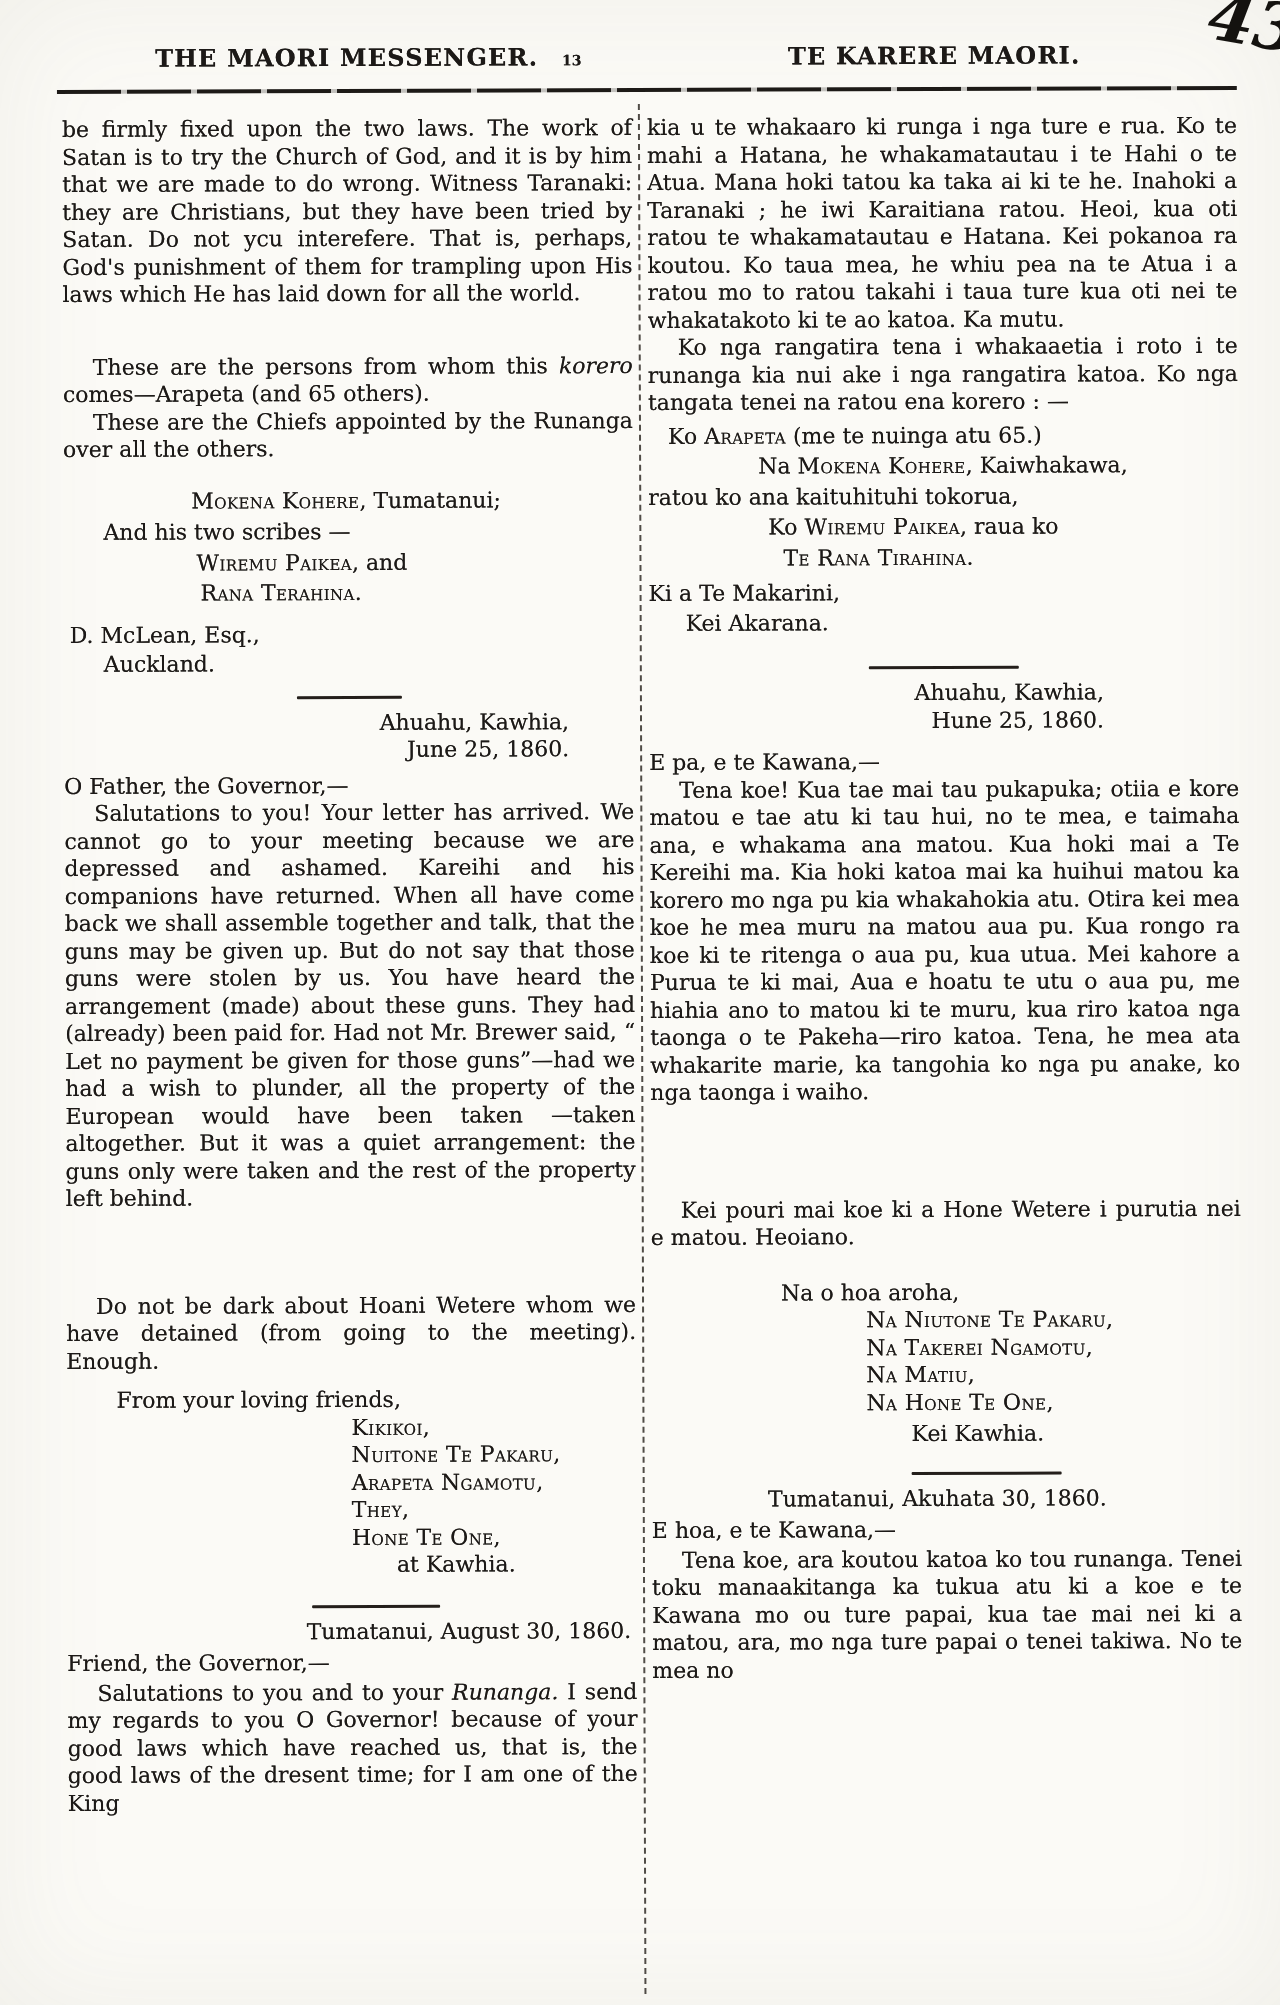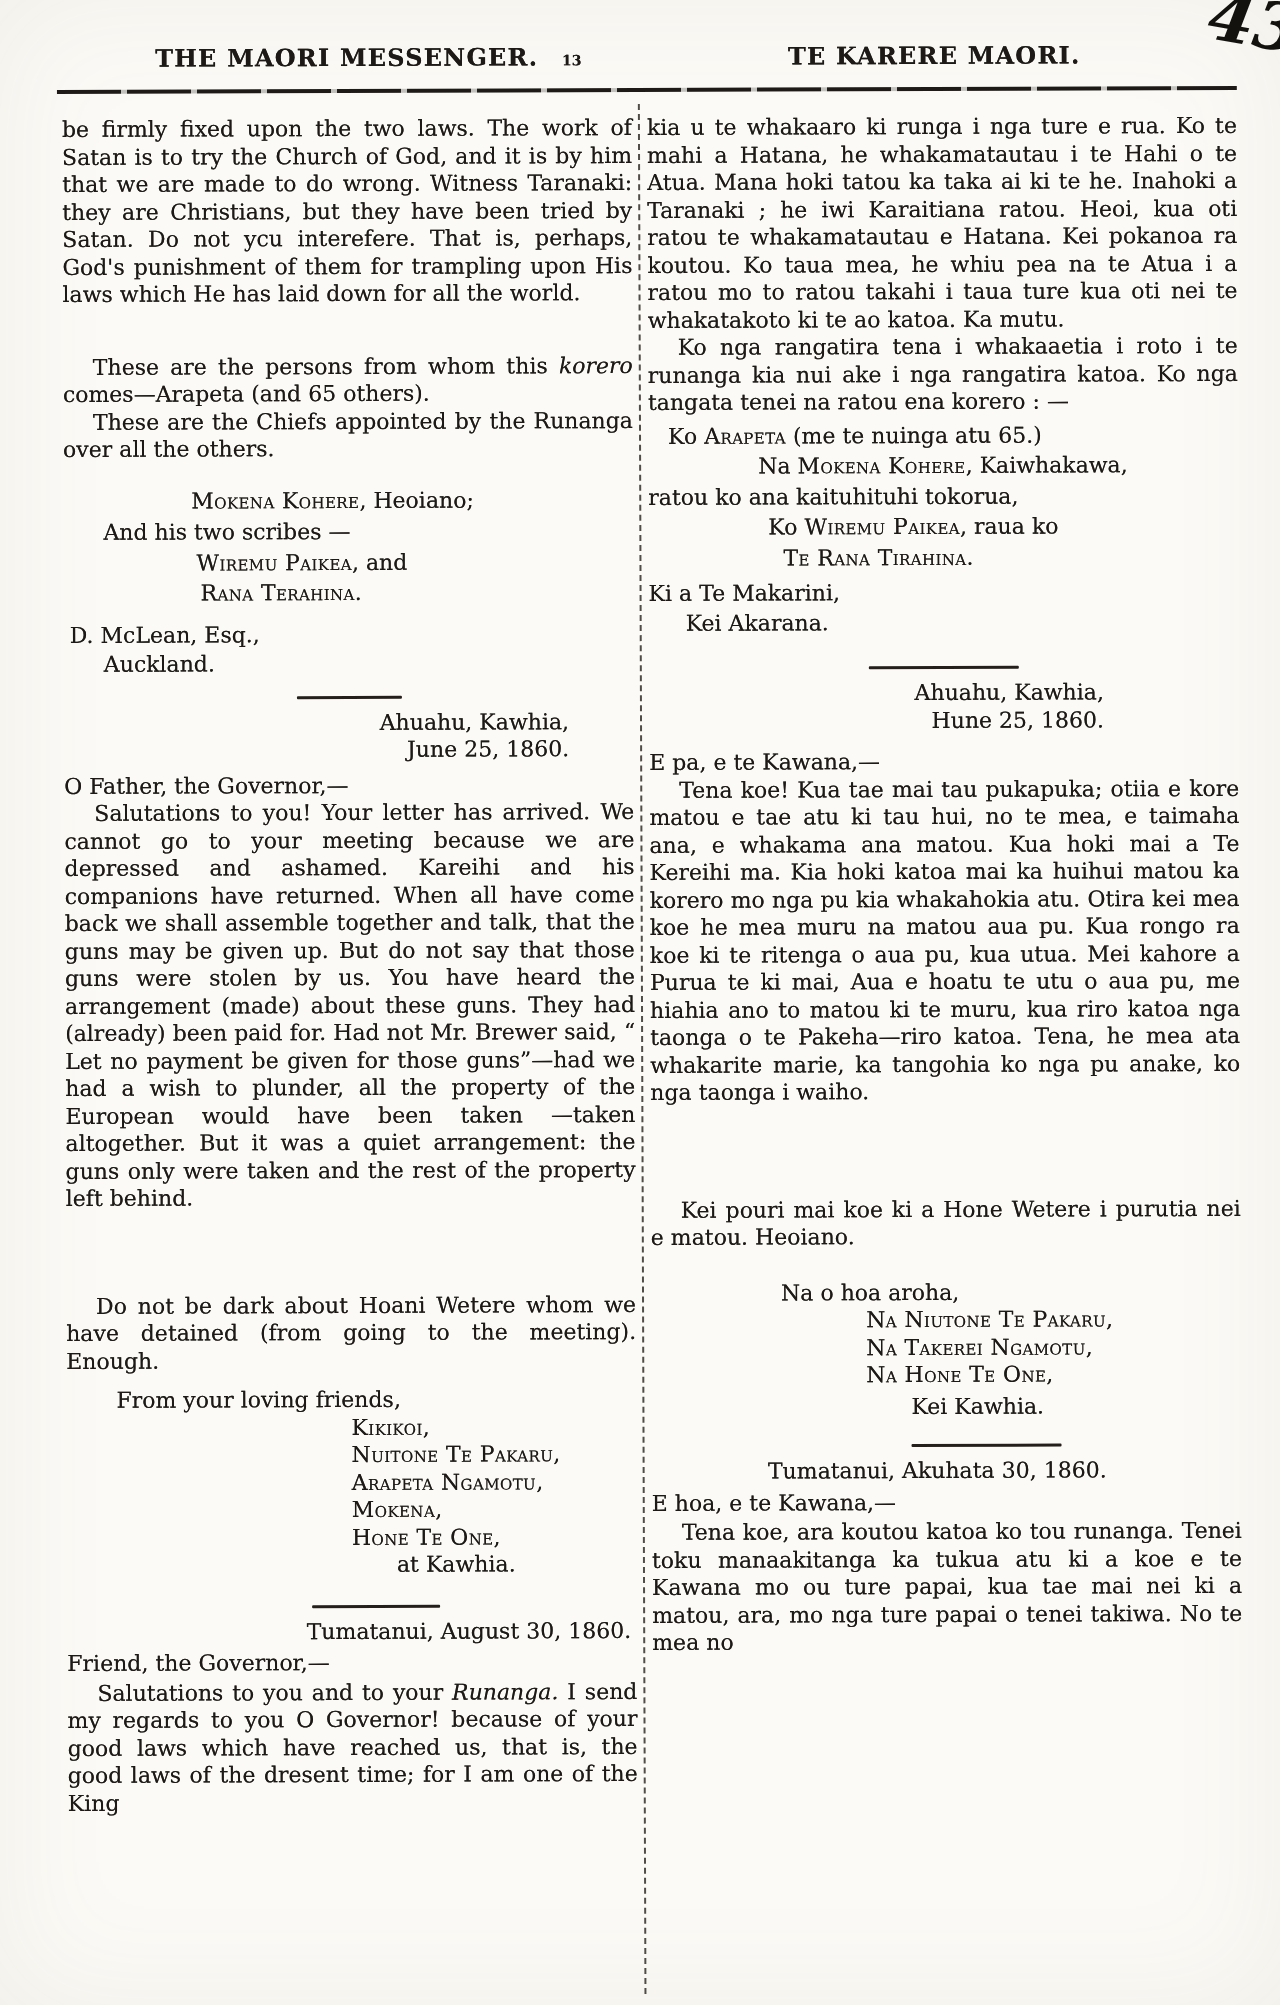--- a/index.html
+++ b/index.html
@@ -74,42 +74,42 @@
       <div class="separator"></div>
 
       <div class="col col-left">
 
         <p class="jpara">be firmly fixed upon the two laws. The work of Satan is to try the Church of God, and it is by him that we are made to do wrong. Witness Taranaki: they are Christians, but they have been tried by Satan. Do not ycu interefere. That is, perhaps, God's punishment of them for trampling upon His laws which He has laid down for all the world.</p>
 
         <p class="jpara ind" style="margin-top:45px"><span>These are the persons from whom this </span><i>korero</i><span> comes—Arapeta (and 65 others).</span></p>
 
         <p class="jpara ind">These are the Chiefs appointed by the Runanga over all the others.</p>
 
-        <div class="sigline" style="margin-top:24px;margin-left:128px"><span class="sc">Mokena Kohere</span><span>, Heoiano;</span></div>
+        <div class="sigline" style="margin-top:24px;margin-left:128px"><span class="sc">Mokena Kohere</span><span>, Tumatanui;</span></div>
         <div class="sigline" style="margin-top:4px;margin-left:40px">And his two scribes —</div>
         <div class="sigline" style="margin-top:3px;margin-left:133px"><span class="sc">Wiremu Paikea</span><span>, and</span></div>
         <div class="sigline sc" style="margin-top:3px;margin-left:137px">Rana Terahina.</div>
 
         <div class="sigline" style="margin-top:14px;margin-left:6px">D. McLean, Esq.,</div>
         <div class="sigline" style="margin-top:2px;margin-left:40px">Auckland.</div>
 
         <div class="divider div-left1"></div>
 
         <div class="dateline pr65">Ahuahu, Kawhia,</div>
         <div class="dateline pr65">June 25, 1860.</div>
 
         <p style="margin-top:8px">O Father, the Governor,—</p>
         <p class="jpara ind">Salutations to you!  Your letter has arrived.  We cannot go to your meeting because we are depressed and ashamed.  Kareihi and his companions have returned.  When all have come back we shall assemble together and talk, that the guns may be given up.  But do not say that those guns were stolen by us.  You have heard the arrangement (made) about these guns.  They had (already) been paid for.  Had not Mr. Brewer said, “ Let no payment be given for those guns”—had we had a wish to plunder, all the property of the European would have been taken —taken altogether. But it was a quiet arrangement: the guns only were taken and the rest of the property left behind.</p>
         <p class="jpara ind" style="margin-top:80px">Do not be dark about Hoani Wetere whom we have detained (from going to the meeting).  Enough.</p>
 
         <div class="sigline" style="margin-top:12px;margin-left:50px">From your loving friends,</div>
         <div class="sigline sc" style="margin-left:285px">Kikikoi,</div>
         <div class="sigline sc" style="margin-left:285px">Nuitone Te Pakaru,</div>
         <div class="sigline sc" style="margin-left:285px">Arapeta Ngamotu,</div>
-        <div class="sigline sc" style="margin-left:285px">Mokena,</div>
+        <div class="sigline sc" style="margin-left:285px">They,</div>
         <div class="sigline sc" style="margin-left:285px">Hone Te One,</div>
         <div class="sigline" style="margin-left:330px">at Kawhia.</div>
 
         <div class="divider div-left2"></div>
 
         <div class="dateline pr6">Tumatanui, August 30, 1860.</div>
         <p style="margin-top:4px">Friend, the Governor,—</p>
         <p class="jpara ind" style="margin-top:2px"><span>Salutations to you and to your </span><i>Runanga.</i><span> I send my regards to you O Governor! because of your good laws which have reached us, that is, the good laws of the dresent time; for I am one of the King</span></p>
       </div>
 
@@ -132,20 +132,21 @@
         <div class="dateline pr135">Ahuahu, Kawhia,</div>
         <div class="dateline pr135">Hune 25, 1860.</div>
 
         <p style="margin-top:14px">E pa, e te Kawana,—</p>
         <p class="jpara ind">Tena koe!  Kua tae mai tau pukapuka; otiia e kore matou e tae atu ki tau hui, no te mea, e taimaha ana, e whakama ana matou.  Kua hoki mai a Te Kereihi ma. Kia hoki katoa mai ka huihui matou ka korero mo nga pu kia whakahokia atu. Otira kei mea koe he mea muru na matou aua pu.  Kua rongo ra koe ki te ritenga o aua pu, kua utua.  Mei kahore a Purua te ki mai, Aua e hoatu te utu o aua pu, me hiahia ano to matou ki te muru, kua riro katoa nga taonga o te Pakeha—riro katoa. Tena, he mea ata whakarite marie, ka tangohia ko nga pu anake, ko nga taonga i waiho.</p>
         <p class="jpara ind" style="margin-top:90px">Kei pouri mai koe ki a Hone Wetere i purutia nei e matou.  Heoiano.</p>
 
         <div class="sigline" style="margin-top:28px;margin-left:130px">Na o hoa aroha,</div>
         <div class="sigline sc" style="margin-left:215px">Na Niutone Te Pakaru,</div>
         <div class="sigline sc" style="margin-left:215px">Na Takerei Ngamotu,</div>
+        <div class="sigline sc" style="margin-left:215px">Na Matiu,</div>
         <div class="sigline sc" style="margin-left:215px">Na Hone Te One,</div>
         <div class="sigline" style="margin-top:4px;margin-left:260px">Kei Kawhia.</div>
 
         <div class="divider div-right2"></div>
 
         <div class="dateline pr135">Tumatanui, Akuhata 30, 1860.</div>
         <p style="margin-top:4px">E hoa, e te Kawana,—</p>
         <p class="jpara ind" style="margin-top:2px">Tena koe, ara koutou katoa ko tou runanga.  Tenei toku manaakitanga ka tukua atu ki a koe e te Kawana mo ou ture papai, kua tae mai nei ki a matou, ara, mo nga ture papai o tenei takiwa.  No te mea no</p>
       </div>
 

